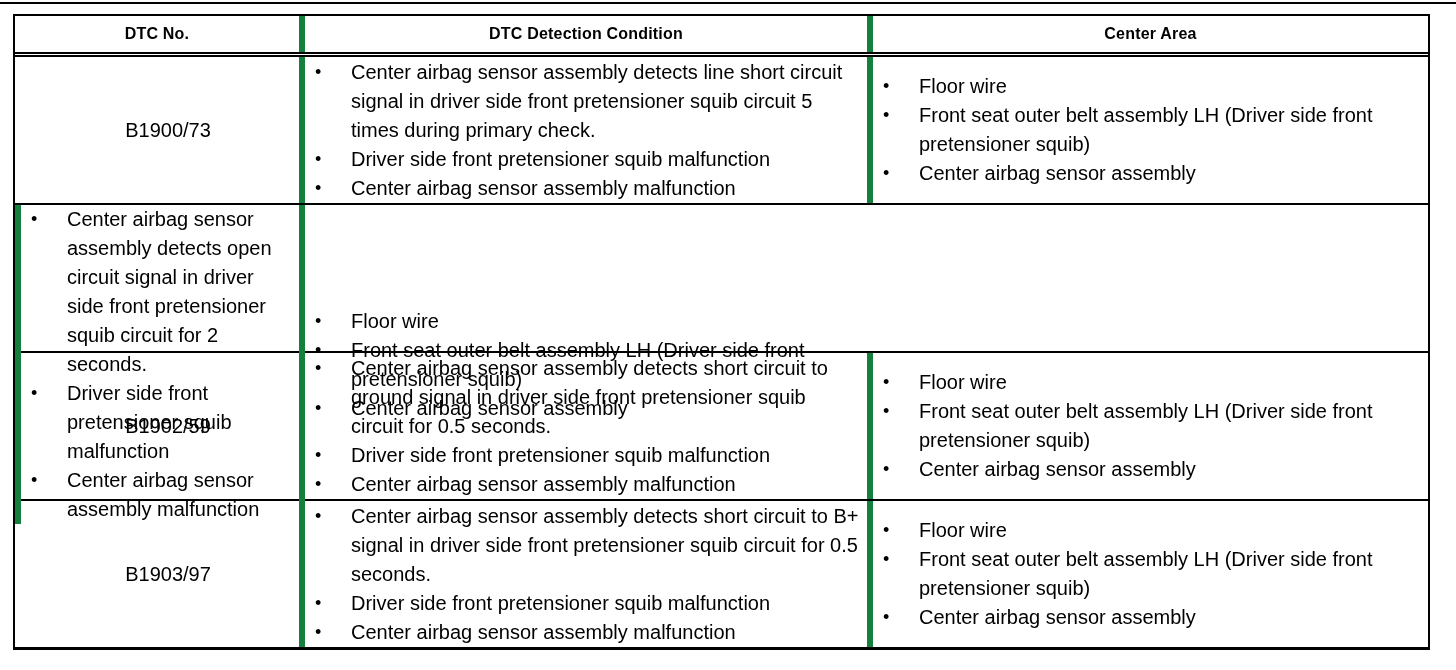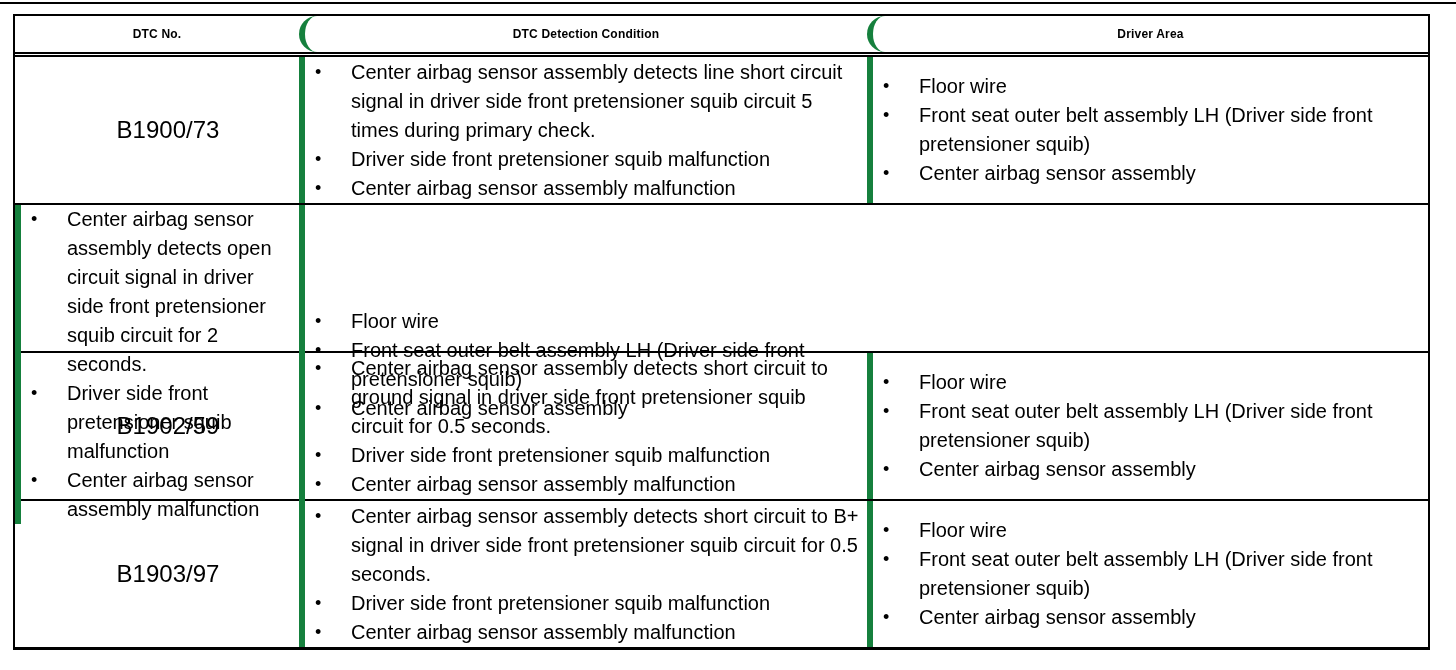--- a/index.html
+++ b/index.html
@@ -29,33 +29,32 @@
     display: grid;
     grid-template-columns: 284px 568px 1fr;
   }
 
   .thead {
     height: 41px;
     border-bottom: 5px double #000;
   }
   .th {
     display: flex; align-items: center; justify-content: center;
-    font-size: 12px; font-weight: bold; line-height: 1;
+    font-size: 16px; font-weight: bold; line-height: 1;
     letter-spacing: 0.2px;
-    border-radius: 18px;
   }
 
   .trow { height: 146px; }
   .trow + .trow { border-top: 2px solid #000; height: 148px; }
 
   .c2, .c3 { border-left: 6px solid #15803d; }
 
   .td.c1 {
     display: flex; align-items: center; justify-content: center;
-    font-size: 24px; line-height: 1; margin-left: 22px;
+    font-size: 20px; line-height: 1; margin-left: 22px;
   }
   .td.c2, .td.c3 {
     display: flex; flex-direction: column; justify-content: center;
     padding-right: 8px;
   }
 
   .li {
     position: relative;
     padding-left: 46px;
     font-size: 20px; line-height: 29px;
@@ -68,21 +67,21 @@
 </head>
 <body>
 
 <div class="page">
   <div class="top-rule"></div>
 
   <div class="dtc-table">
     <div class="thead">
       <div class="th c1">DTC No.</div>
       <div class="th c2">DTC Detection Condition</div>
-      <div class="th c3">Driver Area</div>
+      <div class="th c3">Center Area</div>
     </div>
     <div id="rows-container">
   <div class="trow">
     <div class="td c1">
       <span class="dtc-no">B1900/73</span>
     </div>
     <div class="td c2">
       <div class="list">
   <div class="li">
     <span class="bullet">•</span>

